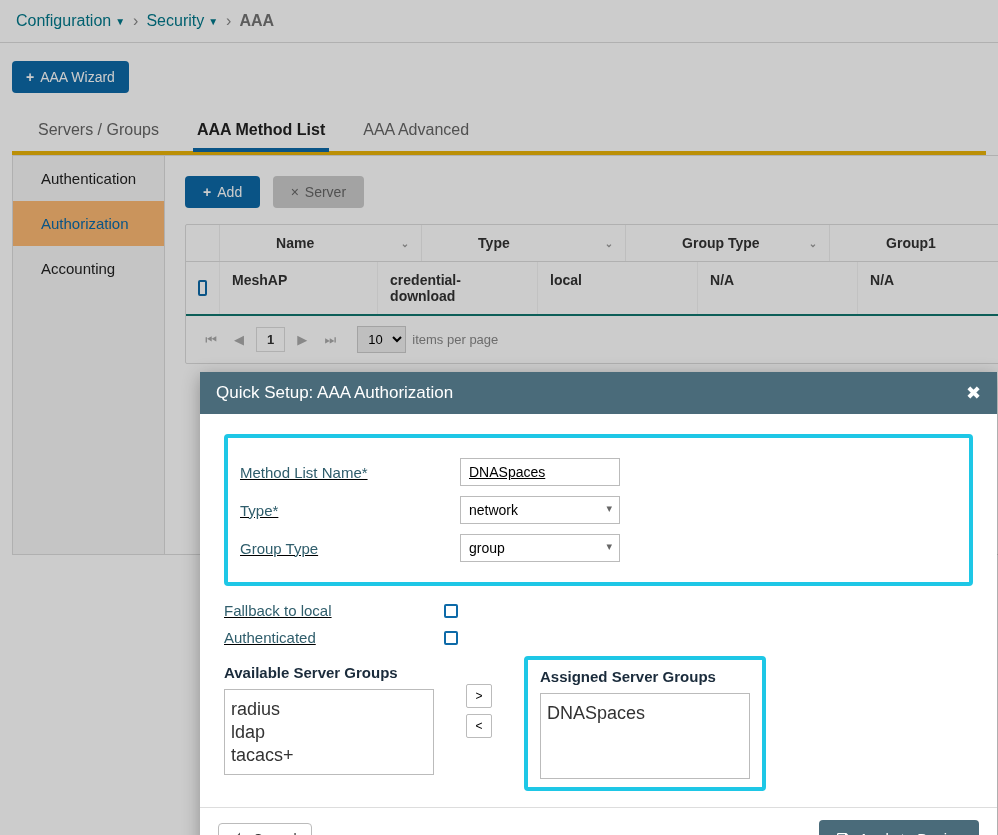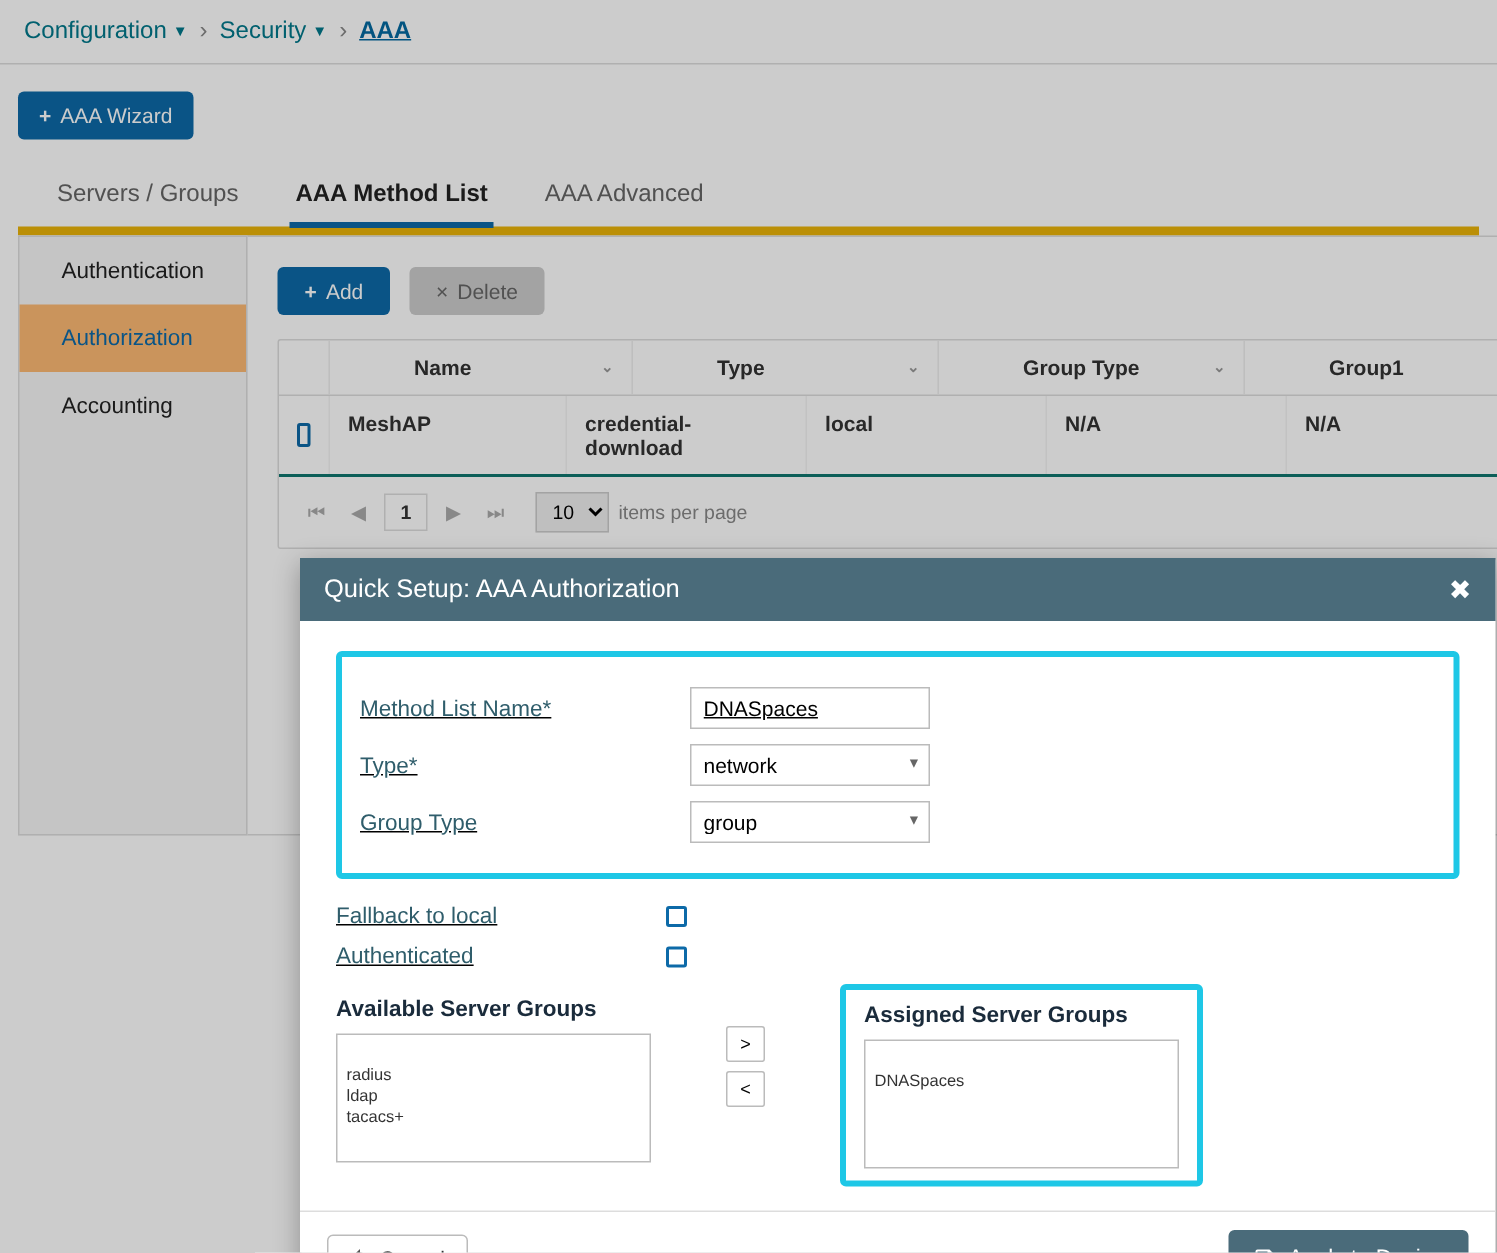--- a/index.html
+++ b/index.html
@@ -4,28 +4,28 @@
 <style>
 * { box-sizing: border-box; margin: 0; padding: 0; font-family: Arial, Helvetica, sans-serif; }
 body { width: 998px; height: 835px; background: #fff; position: relative; overflow: hidden; }
 
 .dim-overlay { position: absolute; top:0; left:0; right:0; bottom:0; background: rgba(0,0,0,0.2); z-index: 5; }
 
 .breadcrumb { padding: 12px 16px; font-size: 16px; display:flex; align-items:center; gap:8px; color:#888; border-bottom:1px solid #ddd; position:relative; }
 .breadcrumb a { color:#02798b; text-decoration:none; }
 .breadcrumb .caret { font-size:10px; color:#02798b; margin-left:-4px; }
 .breadcrumb .sep { color:#888; }
-.breadcrumb .current { font-weight:bold; color:#0369a1;text-decoration:underline; }
+.breadcrumb .current { font-weight:bold; color:#737373; }
 
 .page-body { padding: 18px 12px; position:relative; }
 .btn-primary { background:#0d6aa8; color:#fff; border:none; padding:8px 14px; font-size:14px; border-radius:4px; display:inline-flex; align-items:center; gap:6px; }
 .btn-primary-dark { background:#4a6b7a; color:#fff; border:none; padding:10px 16px; font-size:15px; border-radius:4px; display:inline-flex; align-items:center; gap:8px; }
 .plus { font-weight:bold; }
 
-.tabs { margin-top:18px; border-bottom:6px solid #eab308; display:flex; gap:30px; padding-left:22px; }
+.tabs { margin-top:18px; border-bottom:4px solid #eab308; display:flex; gap:30px; padding-left:22px; }
 .tab { padding: 10px 4px 12px 4px; color:#666; font-size:16px; cursor:pointer; position:relative; }
 .tab.active { color:#222; font-weight:bold; }
 .tab.active::after { content:""; position:absolute; left:0; right:0; bottom:-1px; height:4px; background:#0d6aa8; }
 
 .content-row { display:flex; }
 .sidepanel { width:245px; background:#f7f7f7; border:1px solid #ddd; padding:0; }
 .side-item { padding:14px 28px; font-size:15px; color:#222; font-weight:normal; cursor:pointer; }
 .side-item.active { background:#fdba74; color:#0d6aa8; }
 
 .main-area { flex:1; border:1px solid #ddd; border-left:none; padding:20px; min-height:400px; position:relative; }
@@ -60,24 +60,24 @@
 .modal-body { padding:20px 24px 16px 24px; }
 .hl-box { border:4px solid #1ec7e6; padding:10px 12px; border-radius:4px; margin-bottom:16px; }
 .form-row { display:flex; align-items:center; margin:10px 0;text-decoration:underline; }
 .form-label { width:220px; color:#2f5d6b; font-size:15px; }
 .form-input,.form-select { width:160px; padding:5px 8px; border:1px solid #bbb; font-size:14px; }
 .form-select { appearance:none; background:#fff; }
 .sel-wrap { position:relative; width:160px; }
 .sel-wrap::after { content:"▾"; position:absolute; right:8px; top:6px; font-size:11px; color:#666; pointer-events:none; }
 .chk { width:14px; height:14px; border:2px solid #0d6aa8; border-radius:2px; }
 
-.group-cols { display:flex; gap:50px; align-items:flex-start; }
+.group-cols { display:flex; gap:32px; align-items:flex-start; }
 .group-col { display:flex; flex-direction:column; }
 .group-label { color:#1a2b3b; font-size:15px; font-weight:bold; margin:8px 0 8px 0; }
-.listbox { width:210px; height:86px; border:1px solid #bbb; padding:20px 6px; font-size:11px; color:#333; }
+.listbox { width:210px; height:86px; border:1px solid #bbb; padding:8px 6px; font-size:18px; color:#333; }
 .listbox .opt { padding:1px 0; }
 .xfer-btns { display:flex; flex-direction:column; gap:6px; margin-top:28px; }
 .xfer-btns button { width:26px; height:24px; border:1px solid #bbb; background:#fff; font-size:12px; border-radius:2px; }
 
 .hl-box2 { border:4px solid #1ec7e6; padding:8px 12px 8px 12px; border-radius:4px; }
 .hl-box2 .group-label { margin-top:0; }
 
 .modal-foot { border-top:1px solid #ddd; padding:12px 18px; display:flex; justify-content:space-between; align-items:center; }
 .btn-cancel { border:1px solid #bbb; background:#fff; padding:7px 14px; font-size:14px; border-radius:4px; display:inline-flex; align-items:center; gap:6px; color:#333; }
 svg { display:block; }
@@ -113,21 +113,21 @@
       <div class="side-item active">Authorization</div>
       <div class="side-item">Accounting</div>
     </div>
     <div class="main-area">
       <button class="btn-add">
           <span class="plus">+</span>
           <span>Add</span>
         </button>
       <button class="btn-del">
           <span>×</span>
-          <span>Delete</span>
+          <span>Server</span>
         </button>
 
       <div class="grid">
         <div class="grid-header">
           <div class="grid-header-cell ghc-check"></div>
           <div class="grid-header-cell ghc-name">
               <span>Name</span>
               <span class="sort-ic">⌄</span>
             </div>
           <div class="grid-header-cell ghc-type">

